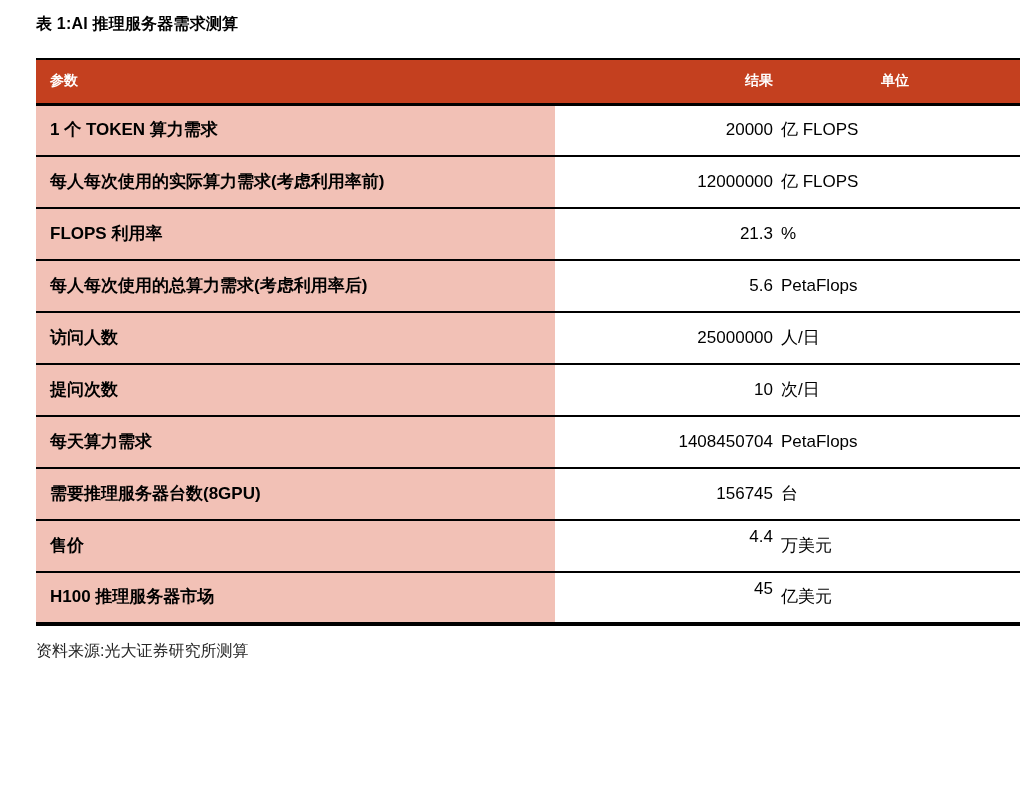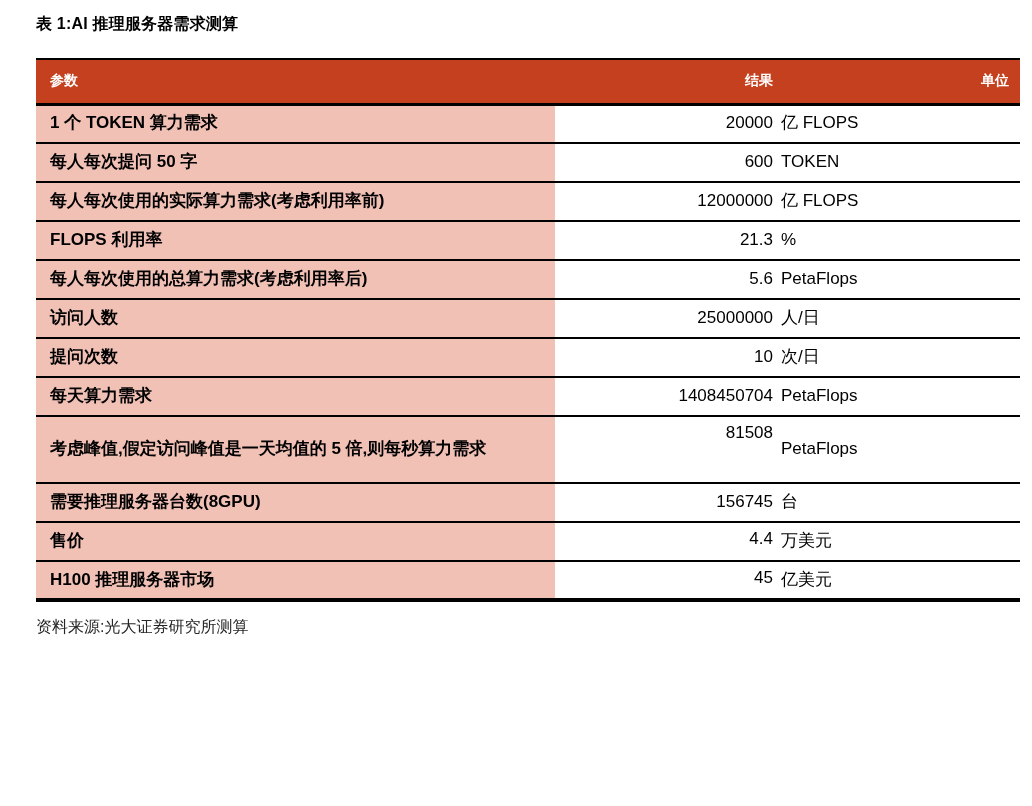--- a/index.html
+++ b/index.html
@@ -41,23 +41,23 @@
     color:var(--header-text);
     font-size:14px;
     font-weight:bold;
     height:45px;
     border-bottom:3px solid var(--border);
     vertical-align:middle;
     padding:0;
   }
   thead th.h-param{text-align:left;padding-left:14px;}
   thead th.h-result{text-align:right;padding-right:8px;}
-  thead th.h-unit{text-align:right;padding-right:11px;}
+  thead th.h-unit{padding-right:11px;}
   tbody td{
-    height:39px;
+    height:52px;
     border-bottom:2px solid var(--border);
     font-size:17px;
     vertical-align:middle;
     padding:0;
     line-height:1.35;
   }
   tbody tr:last-child td{border-bottom:none;}
   td.param{
     background:var(--param-bg);
     font-weight:bold;
@@ -93,25 +93,20 @@
         <th class="h-unit">单位</th>
       </tr>
     </thead>
     <tbody>
       <tr>
         <td class="param">1 个 TOKEN 算力需求</td>
         <td class="result">20000</td>
         <td class="unit">亿 FLOPS</td>
       </tr>
       <tr>
-        <td class="param">每人每次提问 50 字</td>
-        <td class="result">600</td>
-        <td class="unit">TOKEN</td>
-      </tr>
-      <tr>
         <td class="param">每人每次使用的实际算力需求(考虑利用率前)</td>
         <td class="result">12000000</td>
         <td class="unit">亿 FLOPS</td>
       </tr>
       <tr>
         <td class="param">FLOPS 利用率</td>
         <td class="result">21.3</td>
         <td class="unit">%</td>
       </tr>
       <tr>
@@ -127,25 +122,20 @@
       <tr>
         <td class="param">提问次数</td>
         <td class="result">10</td>
         <td class="unit">次/日</td>
       </tr>
       <tr>
         <td class="param">每天算力需求</td>
         <td class="result">1408450704</td>
         <td class="unit">PetaFlops</td>
       </tr>
-      <tr class="double">
-        <td class="param">考虑峰值,假定访问峰值是一天均值的 5 倍,则每秒算力需求</td>
-        <td class="result raised">81508</td>
-        <td class="unit">PetaFlops</td>
-      </tr>
       <tr>
         <td class="param">需要推理服务器台数(8GPU)</td>
         <td class="result">156745</td>
         <td class="unit">台</td>
       </tr>
       <tr>
         <td class="param">售价</td>
         <td class="result raised">4.4</td>
         <td class="unit">万美元</td>
       </tr>

